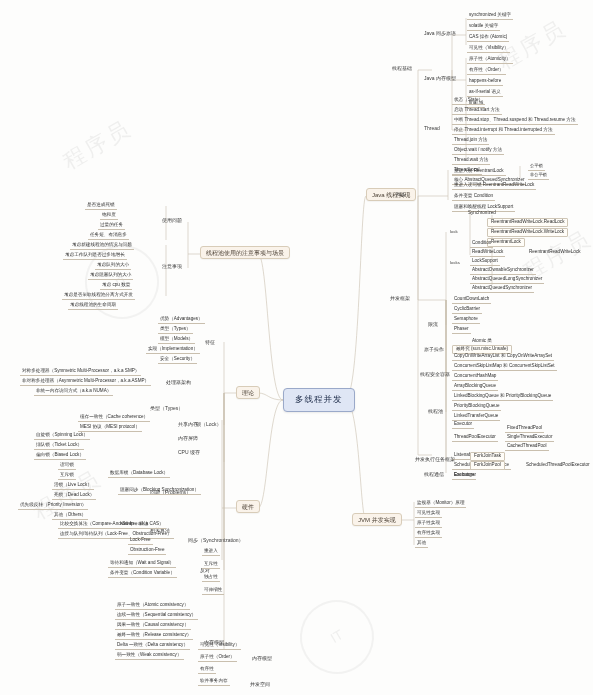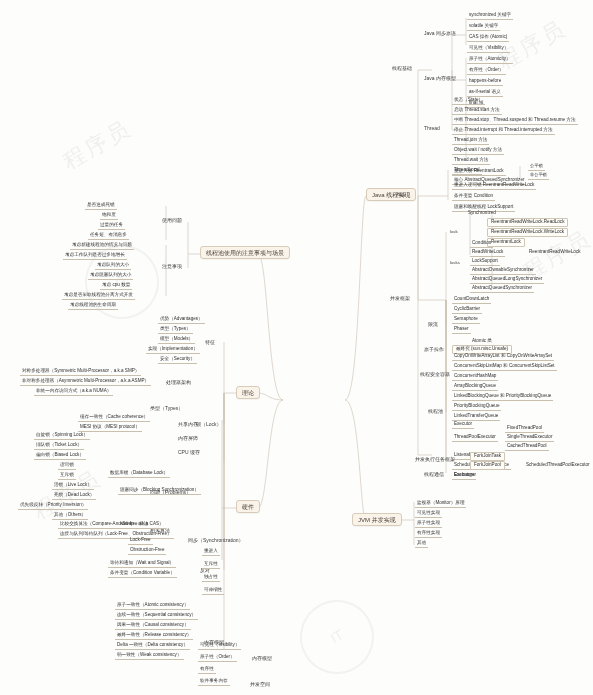--- a/index.html
+++ b/index.html
@@ -160,20 +160,21 @@
         <path d="M224,393 L224,540"></path>
       <path d="M224,393 L224,570"></path>
         <path d="M224,393 L224,650"></path>
 
       <path d="M236,508 L222,508"></path>
       <path d="M222,508 L222,420"></path>
         <path d="M222,508 L222,560"></path>
     </g>
   </svg>
 
+  <div class="root" style="left:283px;top:388px;">多线程并发</div>
 
   <div class="node l1" style="left:366px;top:188px;">Java 线程实现</div>
 
   <div class="node branch" style="left:392px;top:66px;">线程基础</div>
 
   <div class="node branch" style="left:424px;top:31px;">Java 同步原语</div>
   <div class="node leaf ul" style="left:467px;top:12px;">synchronized 关键字</div>
   <div class="node leaf ul" style="left:467px;top:23px;">volatile 关键字</div>
   <div class="node leaf ul" style="left:467px;top:34px;">CAS 操作 (Atomic)</div>
 

